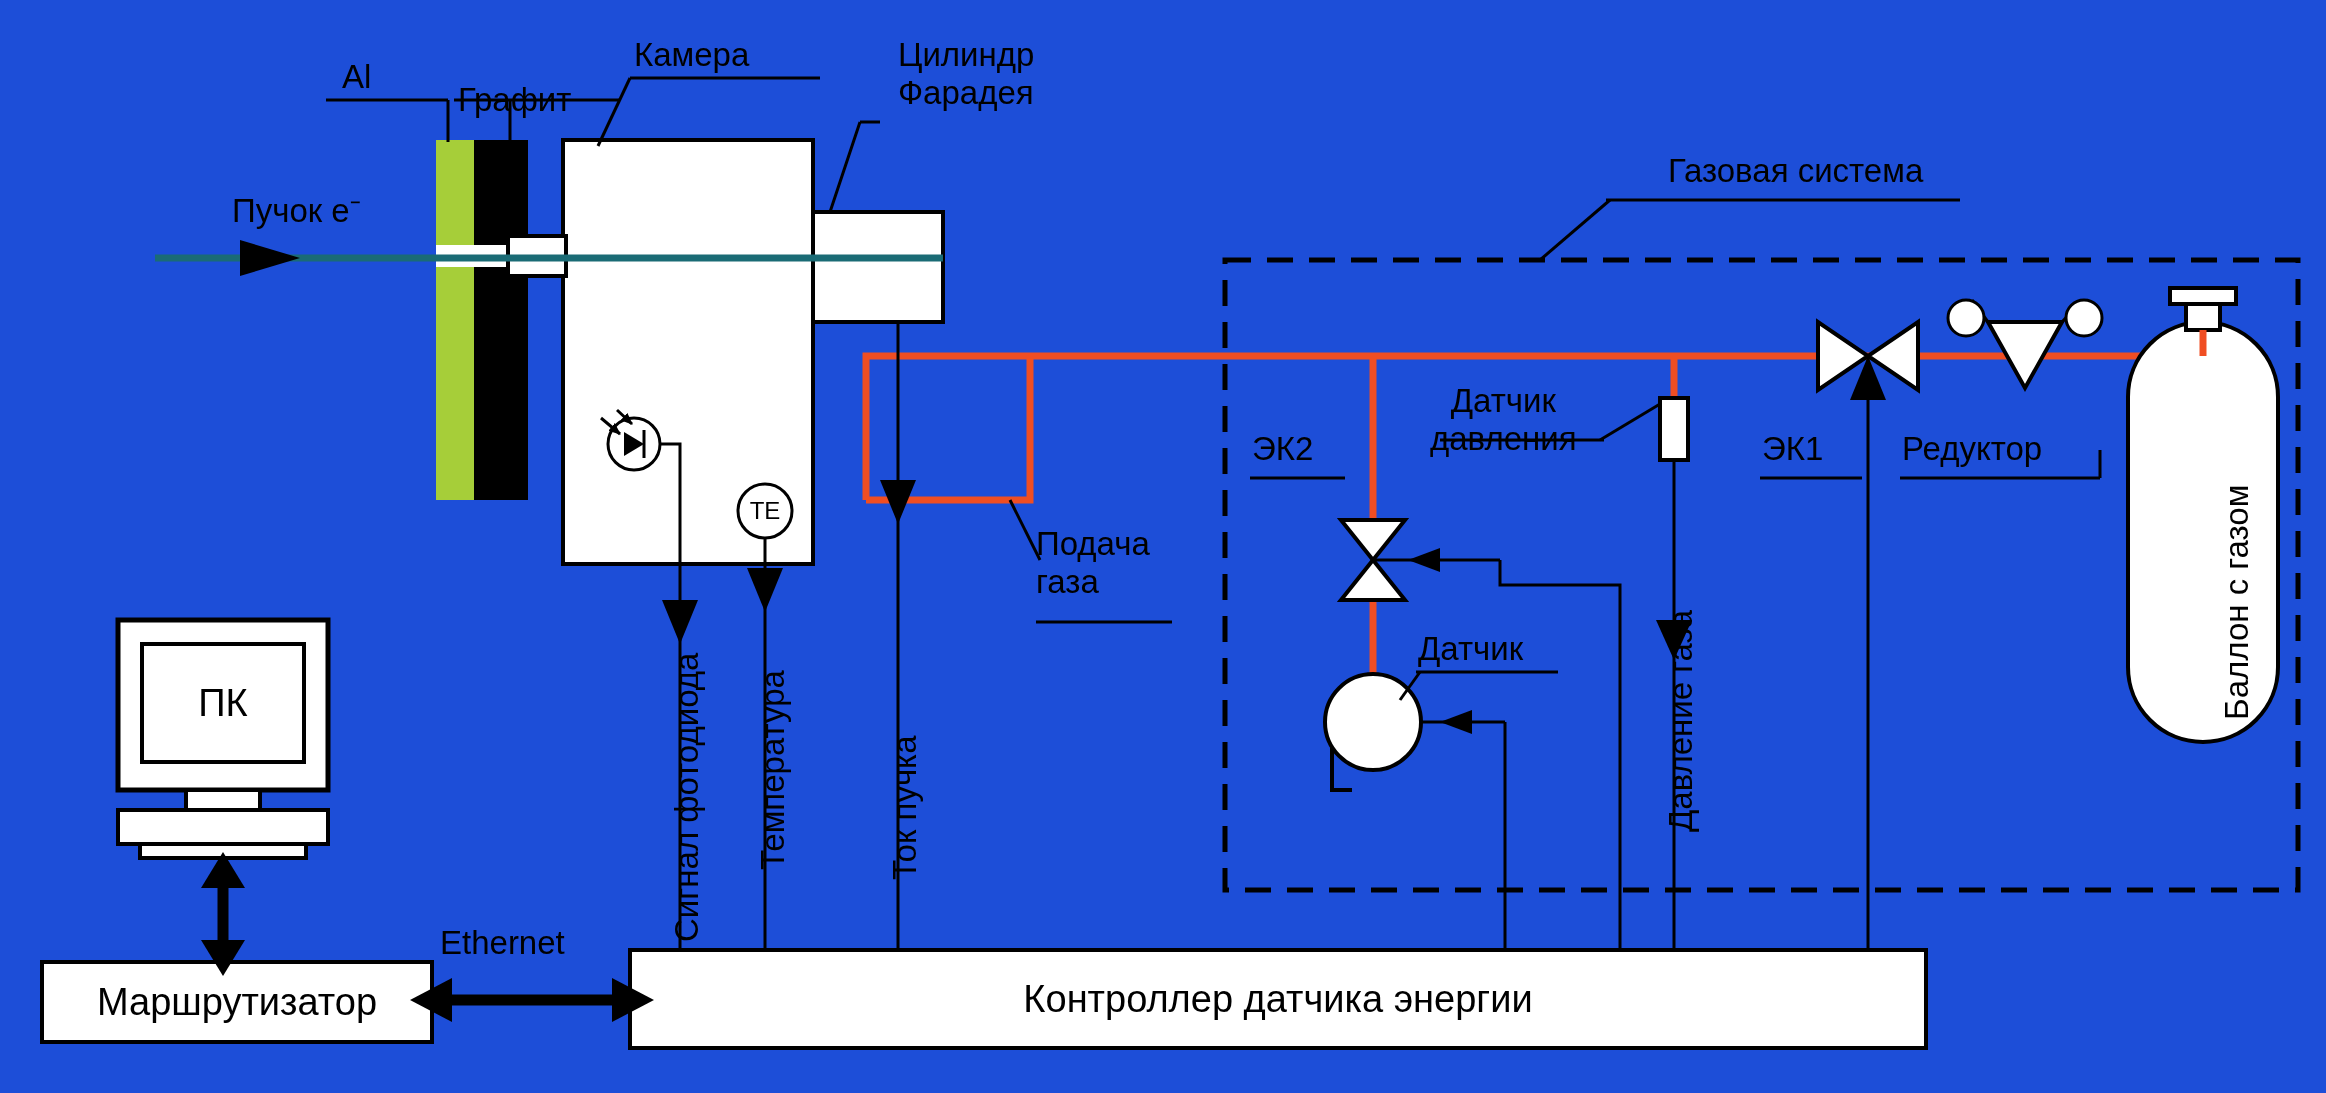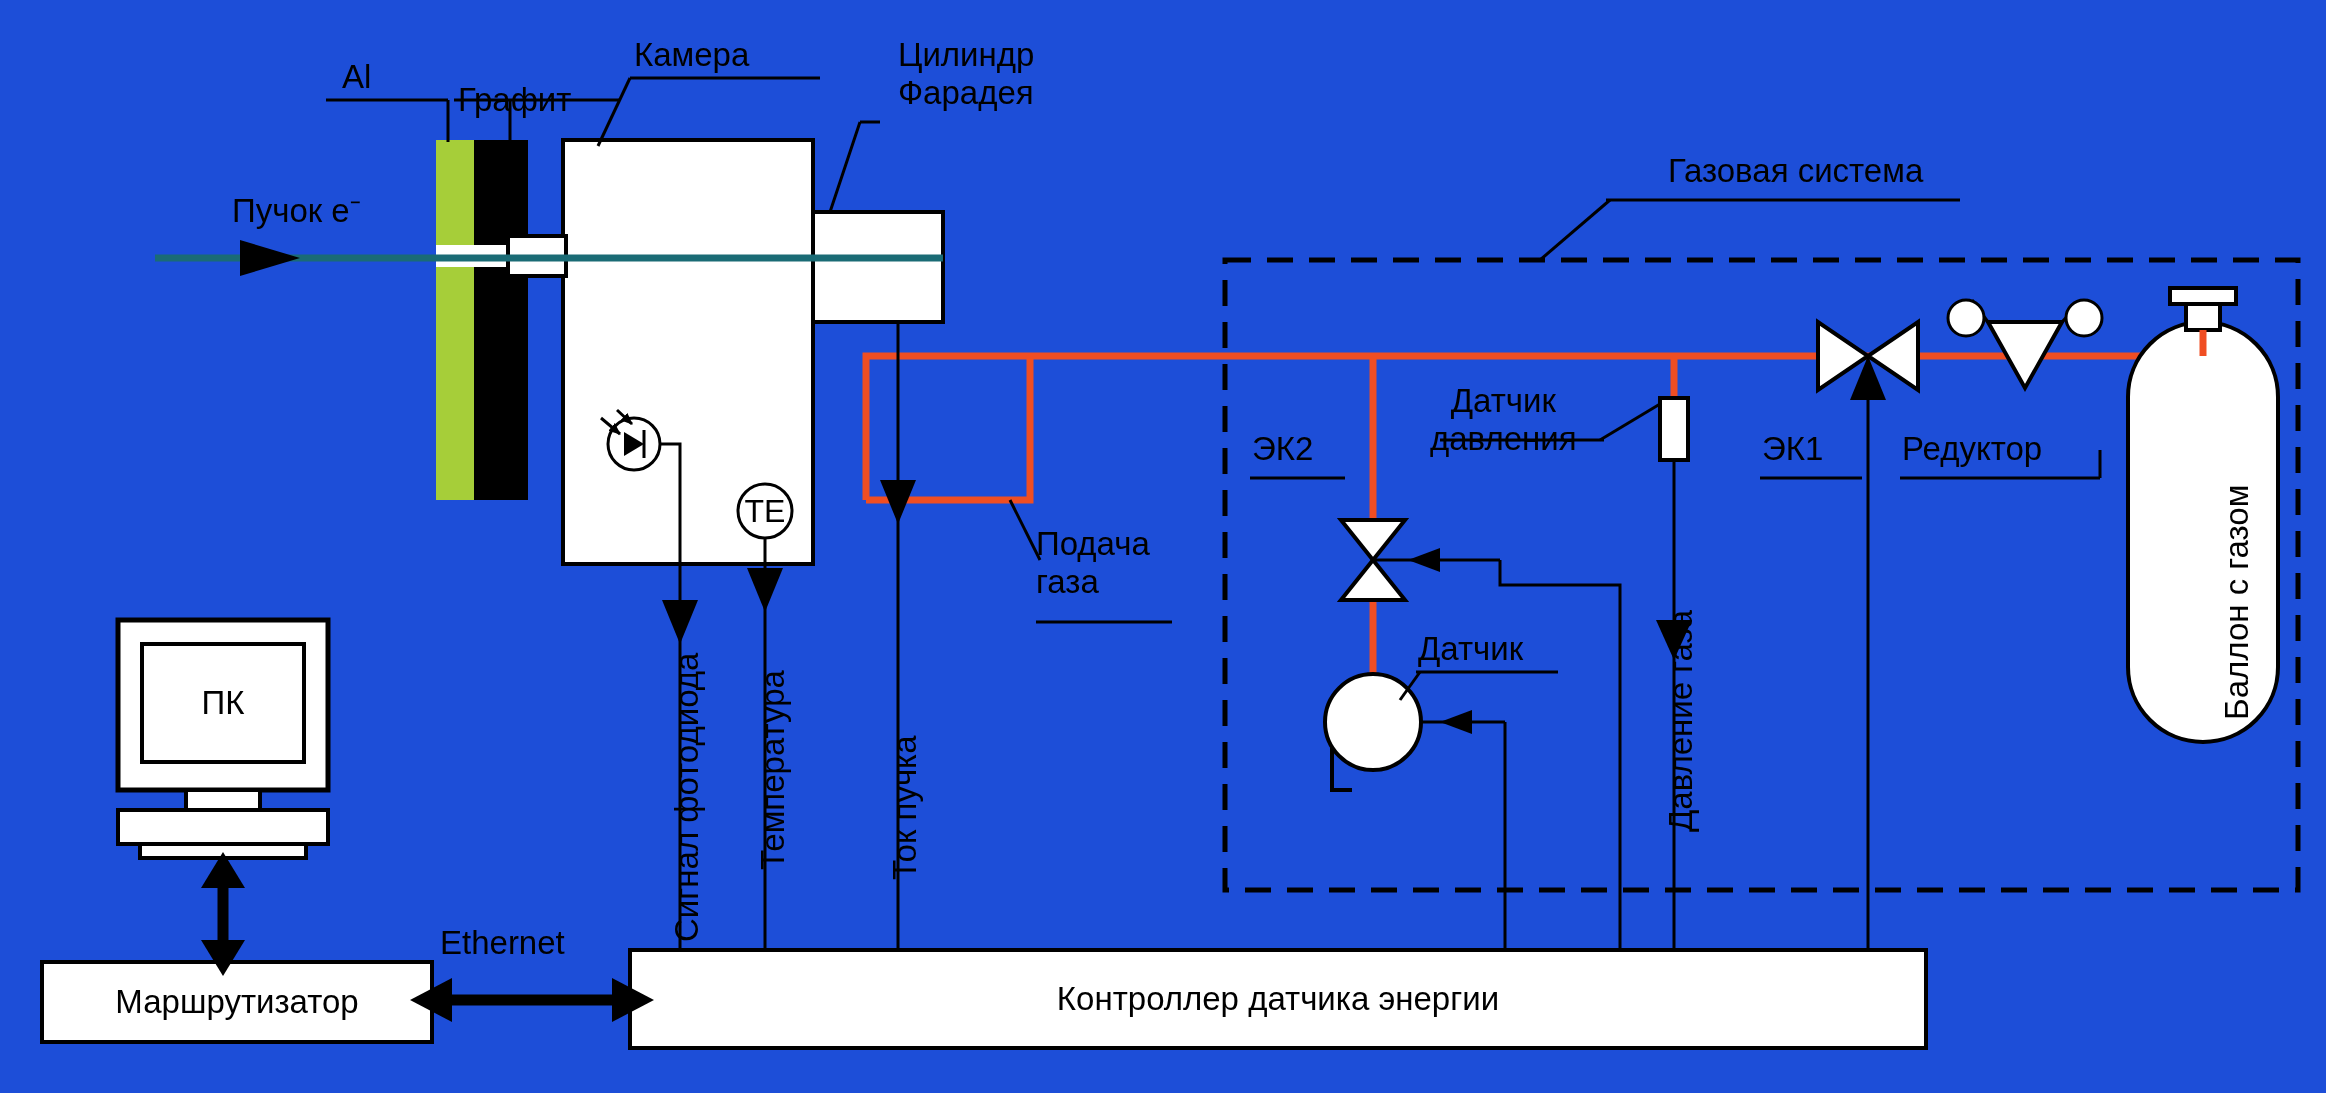--- a/index.html
+++ b/index.html
@@ -38,21 +38,21 @@
     font-family: "Liberation Sans", sans-serif;
     font-size: 33px;
     color: #000000;
     white-space: pre;
     transform-origin: 0 0;
     transform: rotate(-90deg);
   }
   .boxtext {
     position: absolute;
     font-family: "Liberation Sans", sans-serif;
-    font-size: 33px;
+    font-size: 38px;
     color: #000000;
     display: flex;
     align-items: center;
     justify-content: center;
     white-space: pre;
   }
 </style>
 </head>
 <body>
 
@@ -221,15 +221,15 @@
   <div class="vert" style="left:668px; top:942px;">Сигнал фотодиода</div>
   <div class="vert" style="left:754px; top:870px;">Температура</div>
   <div class="vert" style="left:886px; top:880px;">Ток пучка</div>
   <div class="vert" style="left:1662px; top:832px;">Давление газа</div>
 
   <div class="boxtext" style="left:142px; top:644px; width:162px; height:118px;">ПК</div>
   <div class="boxtext" style="left:42px; top:962px; width:390px; height:80px;">Маршрутизатор</div>
   <div class="lbl" style="left:440px; top:924px;">Ethernet</div>
   <div class="boxtext" style="left:630px; top:950px; width:1296px; height:98px;">Контроллер датчика энергии</div>
 
-  <div class="boxtext" style="left:738px; top:484px; width:54px; height:54px; font-size:32px;">TE</div>
+  <div class="boxtext" style="left:738px; top:484px; width:54px; height:54px; font-size:24px;">TE</div>
 
 </div>
 
 </body></html>

